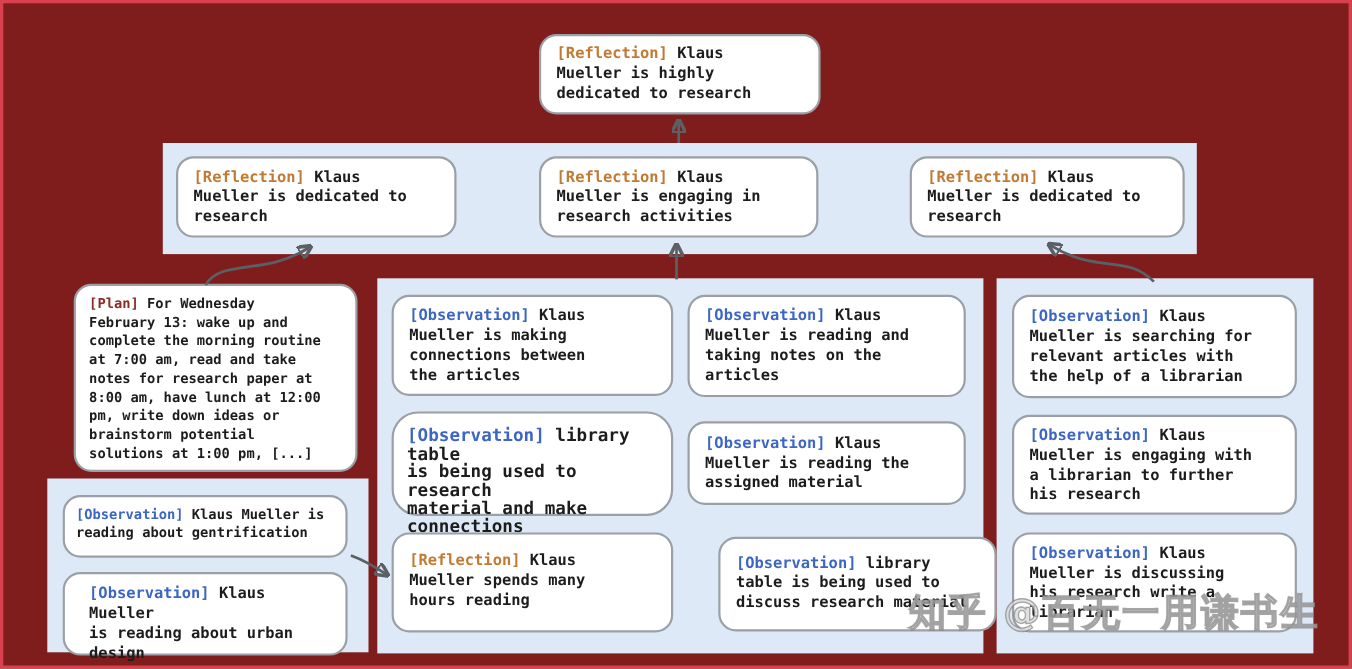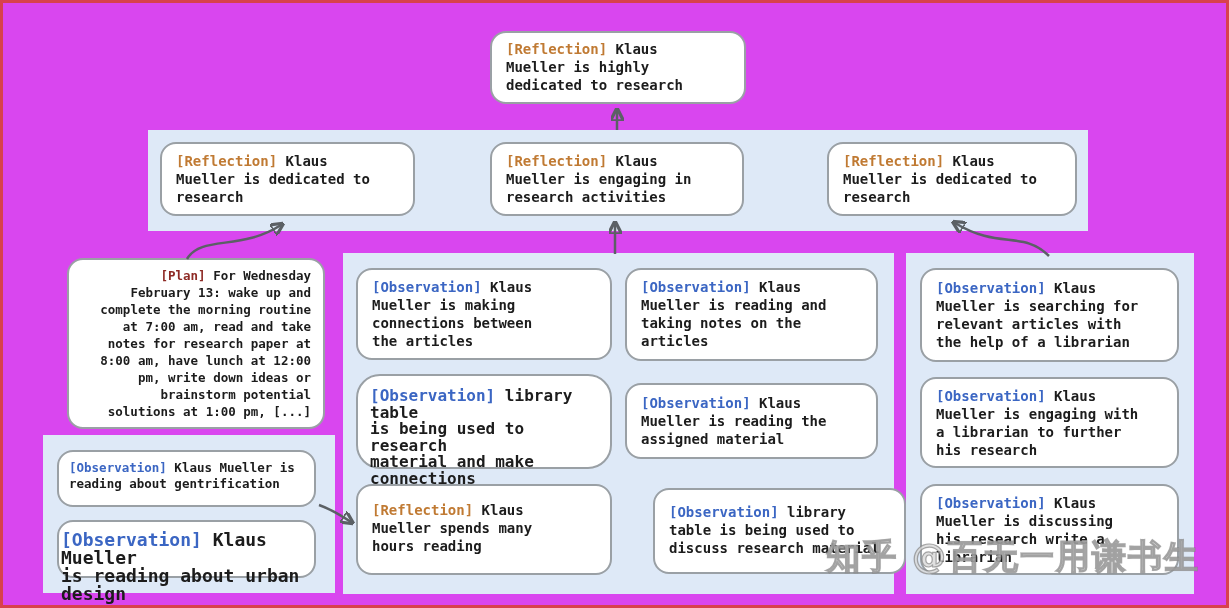--- a/index.html
+++ b/index.html
@@ -1,40 +1,40 @@
 <!DOCTYPE html>
 <html><head>
 <meta charset="utf-8">
 <style>
   html,body{margin:0;padding:0;background:#ffffff;}
   #canvas{
     position:relative;width:1229px;height:608px;box-sizing:border-box;
-    border:3px solid #d8414d;background:#d946ef;overflow:hidden;
+    border:3px solid #d8414d;background:#7f1d1d;overflow:hidden;
     font-family:"DejaVu Sans Mono","Liberation Mono",monospace;font-weight:bold;color:#1c1c1c;
   }
   .band{position:absolute;background:#dee9f7;z-index:1;}
   .band-l2{left:145px;top:127px;width:940px;height:101px;}
   .band-left{left:40px;top:432px;width:292px;height:158px;}
   .band-mid{left:340px;top:250px;width:551px;height:341px;}
   .band-right{left:903px;top:250px;width:288px;height:341px;}
   .node{
     position:absolute;background:#ffffff;border:2.5px solid #9aa0a5;border-radius:16px;
     box-sizing:border-box;z-index:10;font-size:14px;line-height:18px;
   }
   .node .txt{white-space:pre-line;}
   .tag-reflection{color:#c07a33;}
   .tag-observation{color:#3b66c3;text-align:center;}
   .tag-plan{color:#8e2a25;}
   #root   {left:487px;top:28px; width:256px;height:73px;padding:7px 14px;}
   #l2a    {left:157px;top:139px;width:255px;height:74px;padding:8px 14px;}
   #l2b    {left:487px;top:139px;width:254px;height:74px;padding:8px 14px;}
   #l2c    {left:824px;top:139px;width:250px;height:74px;padding:8px 14px;}
-  #plan   {left:64px; top:255px;width:258px;height:171px;padding:7px 12px;font-size:12.5px;line-height:17px;text-align:right;}
+  #plan   {left:64px; top:255px;width:258px;height:171px;padding:7px 12px;font-size:12.5px;line-height:17px;}
   #obsl1  {left:54px; top:447px;width:259px;height:57px;padding:8px 10px;font-size:12.5px;line-height:16px;}
-  #obsl2  {left:54px; top:517px;width:259px;height:58px;padding:9px 2px;font-size:18px;line-height:18px;}
+  #obsl2  {left:54px; top:517px;width:259px;height:76px;padding:9px 22px;font-size:14px;line-height:18px;}
   #mida1  {left:353px;top:265px;width:256px;height:92px;padding:8px 14px;}
   #mida2  {left:353px;top:371px;width:256px;height:95px;padding:12px 12px;font-size:16px;line-height:16.5px;border-radius:24px;}
   #mida3  {left:353px;top:481px;width:256px;height:91px;padding:15px 14px;}
   #midb1  {left:622px;top:265px;width:253px;height:93px;padding:8px 14px;}
   #midb2  {left:622px;top:380px;width:253px;height:76px;padding:9px 14px;}
   #midb3  {left:622px;top:485px;width:253px;height:86px;padding:13px 14px;margin-left:28px;}
   #right1 {left:917px;top:265px;width:259px;height:94px;padding:9px 14px;}
   #right2 {left:917px;top:374px;width:259px;height:91px;padding:8px 14px;}
   #right3 {left:917px;top:481px;width:259px;height:91px;padding:8px 14px;}
   #arrow-layer{position:absolute;left:0;top:0;z-index:20;pointer-events:none;}

